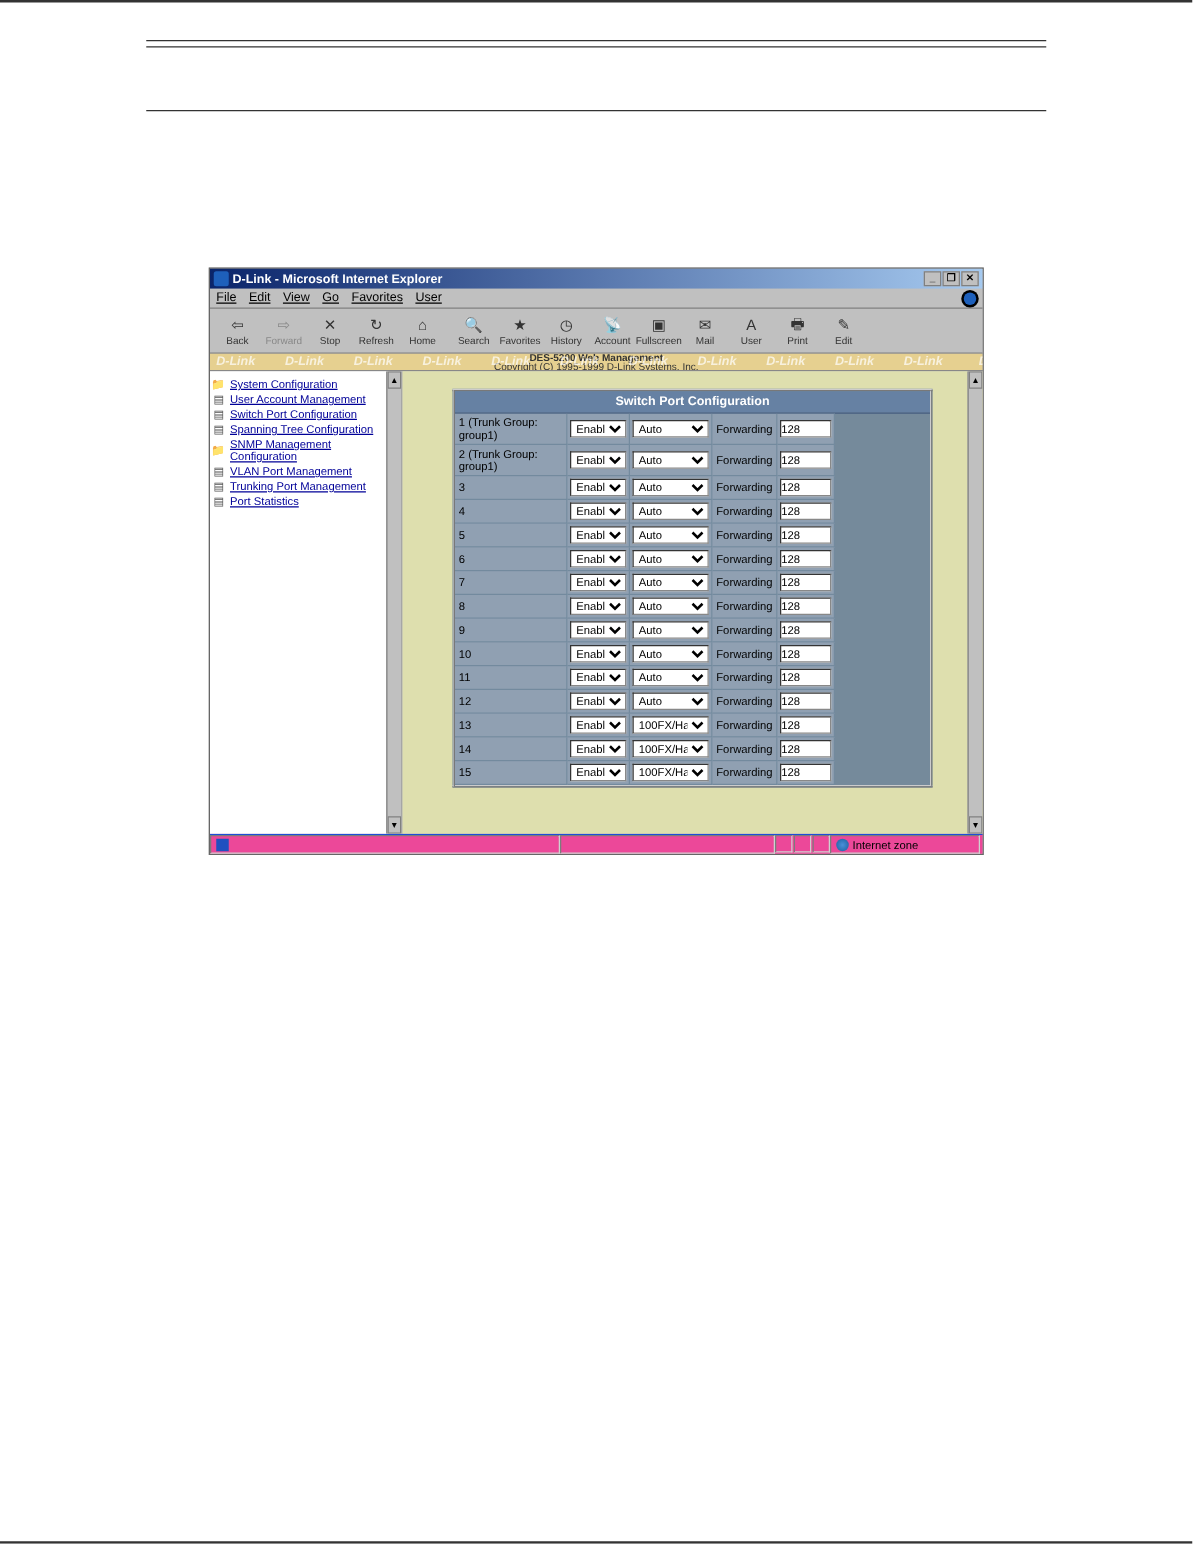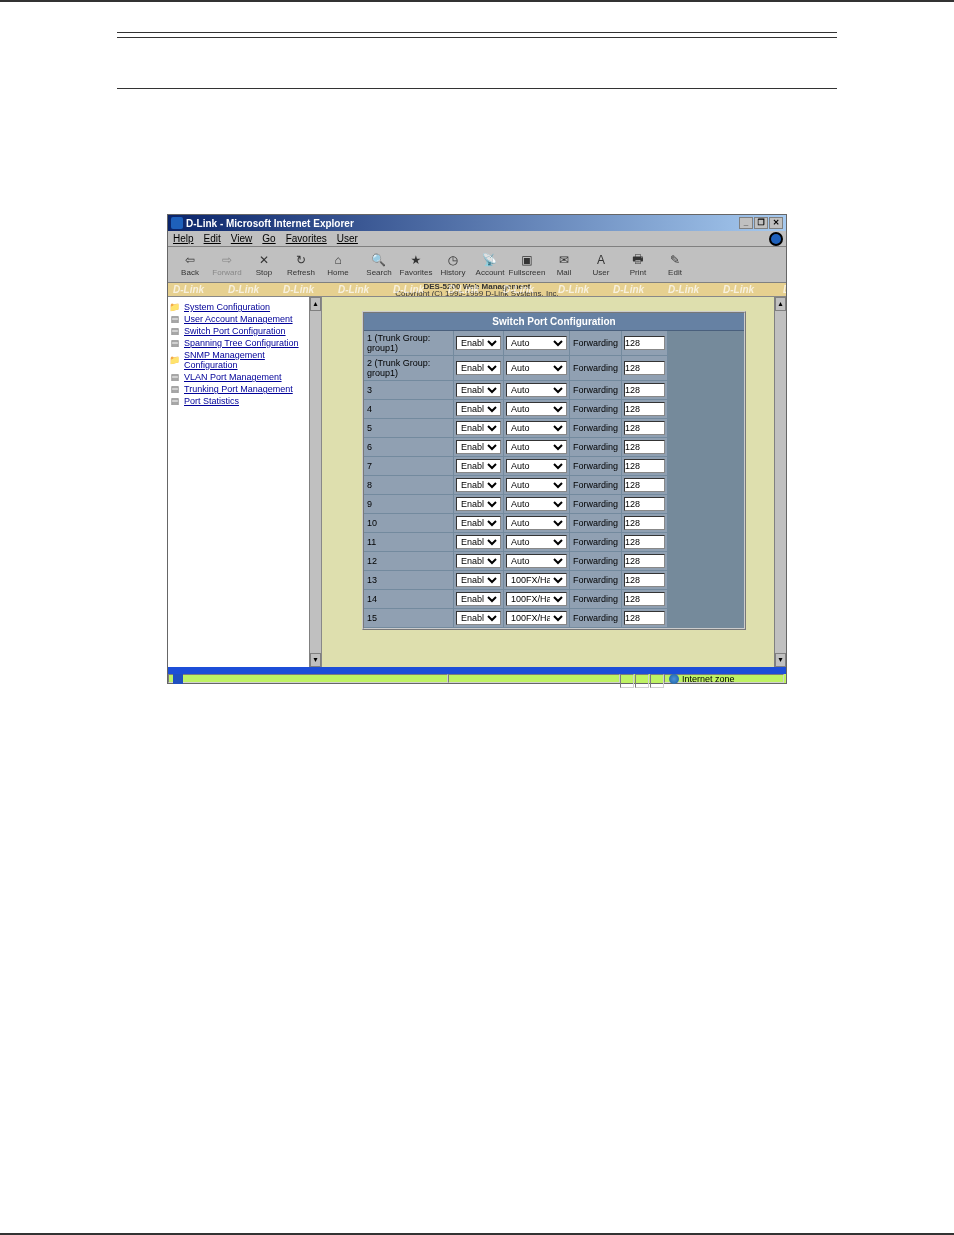--- a/index.html
+++ b/index.html
@@ -254,22 +254,22 @@
     select, input.textfield {
         font-size: 9px;
         font-family: inherit;
         background: #fff;
         border: 1px inset #888;
         width: 100%;
         height: 14px;
     }
     .statusbar {
         height: 16px;
-        background: #bef264;
-        border-top: 7px solid #1d4ed8;
+        background: #ec4899;
+        border-top: 1px solid #1d4ed8;
         display: flex;
         font-size: 9px;
     }
     .status-cell {
         border: 1px inset #d0d0d0;
         padding: 1px 4px;
         display: flex;
         align-items: center;
         gap: 3px;
     }
@@ -305,21 +305,21 @@
         <span>D-Link - Microsoft Internet Explorer</span>
       </div>
       <div class="win-btns">
         <div class="win-btn">_</div>
         <div class="win-btn">❐</div>
         <div class="win-btn">✕</div>
       </div>
     </div>
 
     <div class="menubar">
-      <span class="menu-item">Help</span>
+      <span class="menu-item">File</span>
       <span class="menu-item">Edit</span>
       <span class="menu-item">View</span>
       <span class="menu-item">Go</span>
       <span class="menu-item">Favorites</span>
       <span class="menu-item">User</span>
       <span class="menu-ie-logo"></span>
     </div>
 
     <div class="toolbar" id="toolbar">
         <div class="tool-btn">

